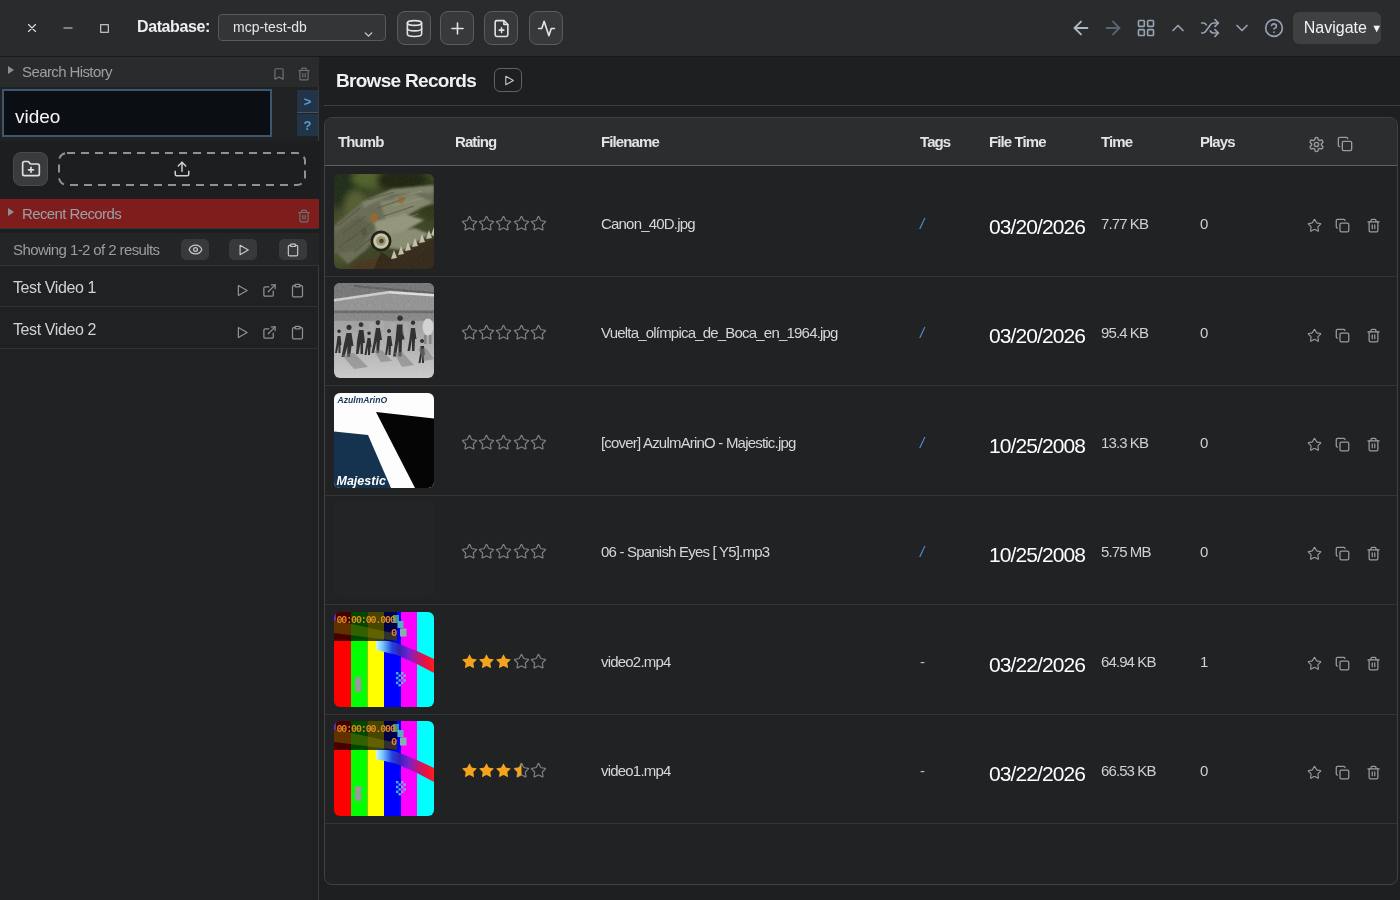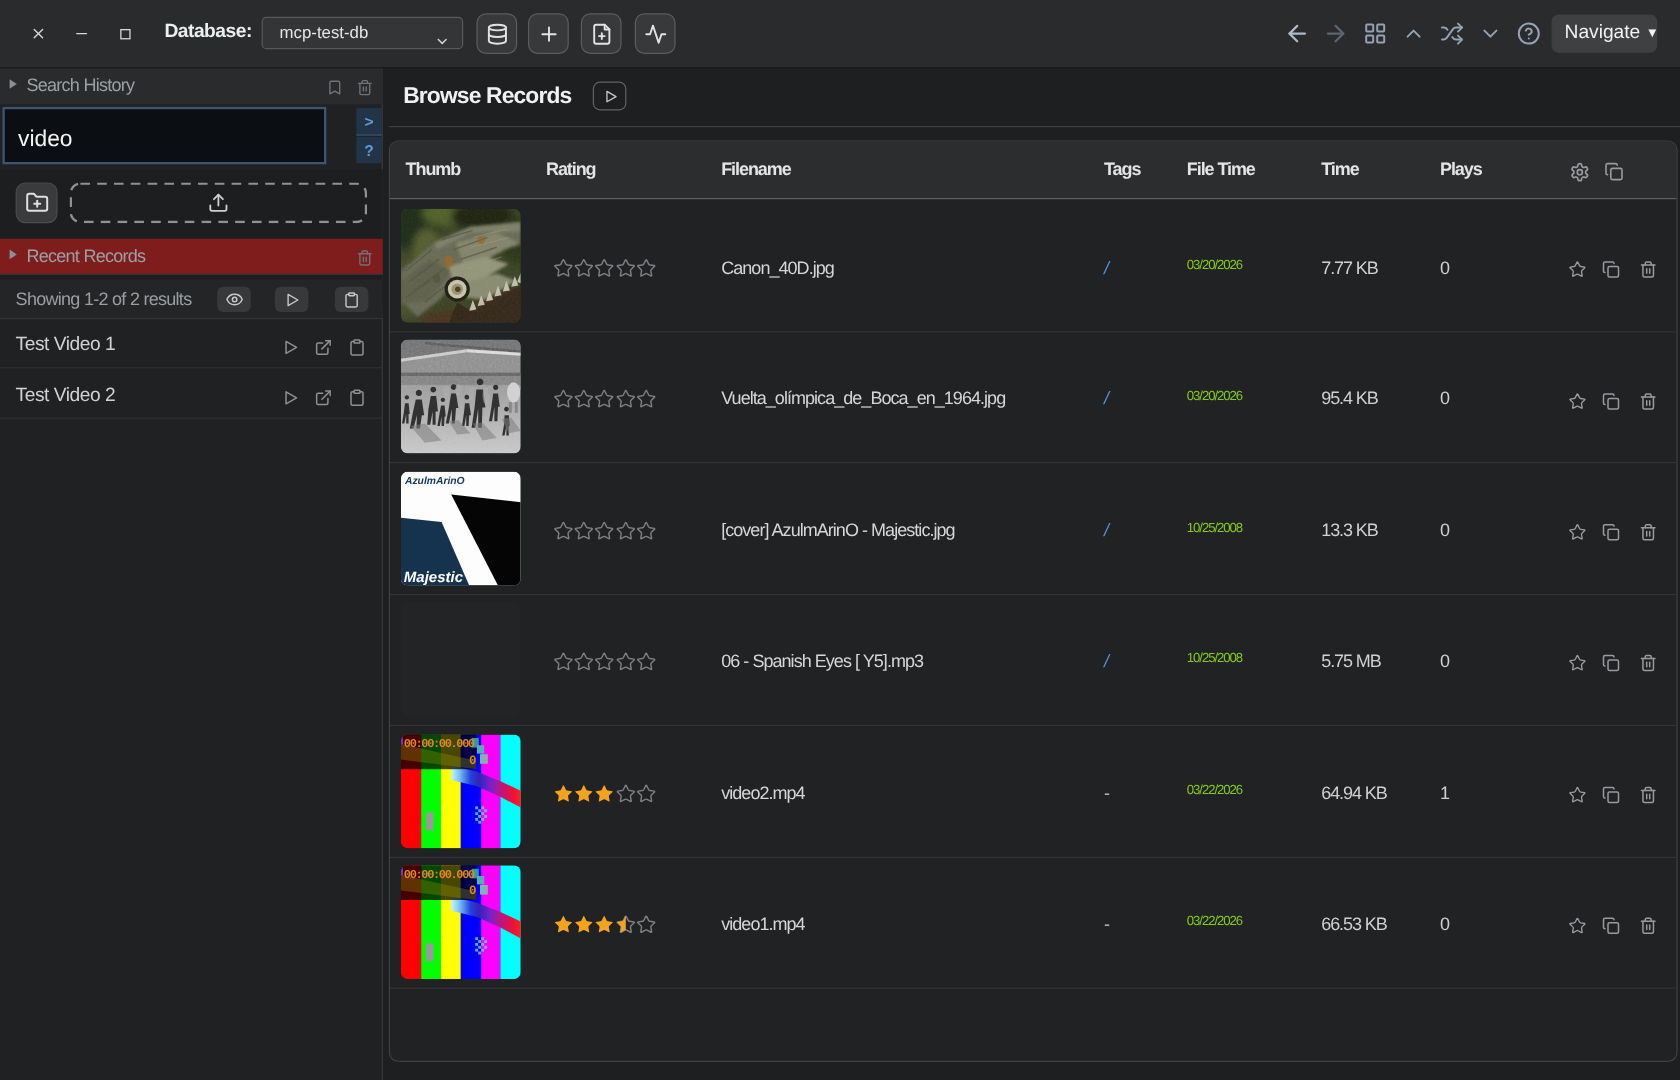--- a/index.html
+++ b/index.html
@@ -45,21 +45,21 @@
   .top-sep { position:absolute; left:324px; top:105px; width:1076px; height:1px; background:#3d3e40; }
   .card { position:absolute; left:324px; top:117px; width:1074px; height:768px; border:1px solid #404143; border-radius:8px; background:#212224; overflow:hidden; }
   .thead { position:absolute; left:0; top:0; width:1074px; height:48px; background:#2c2d2f; border-bottom:1px solid #5d5f62; color:#e4e4e4; font-size:15px; font-weight:bold;padding-left:36px; }
   .thead span { position:absolute; top:15px; letter-spacing:-0.9px; }
   .row { position:absolute; left:0; width:1074px; height:110px; border-bottom:1px solid #333436;text-align:right; }
   .thumb { position:absolute; left:9px; top:7px; width:100px; height:95px; border-radius:6px; overflow:hidden; }
   .stars { position:absolute; left:136px; top:48px; display:flex; }
   .fname { position:absolute; left:276px; top:48px; font-size:15px; color:#d6d6d6; letter-spacing:-0.8px; }
   .tagcell { position:absolute; left:595px; top:48px; font-size:15px; font-style:italic; color:#4f93d9; }
   .dash { position:absolute; left:595px; top:48px; font-size:15px; color:#bdbdbd; }
-  .ftime { position:absolute; left:664px; top:48px; font-size:11px; color:#84cc16; letter-spacing:-0.9px; }
+  .ftime { position:absolute; left:664px; top:48px; font-size:21px; color:#ffffff; letter-spacing:-0.9px; }
   .fsize { position:absolute; left:776px; top:48px; font-size:15px; color:#d0d0d0; letter-spacing:-0.9px; }
   .plays { position:absolute; left:875px; top:48px; font-size:15px; color:#d0d0d0; }
   .act { position:absolute; top:49px; color:#999b9e; }
 </style>
 </head>
 <body>
 <svg width="0" height="0" style="position:absolute">
 <defs>
 <clipPath id="halfc">
         <rect x="0" y="0" width="12" height="24"></rect>

